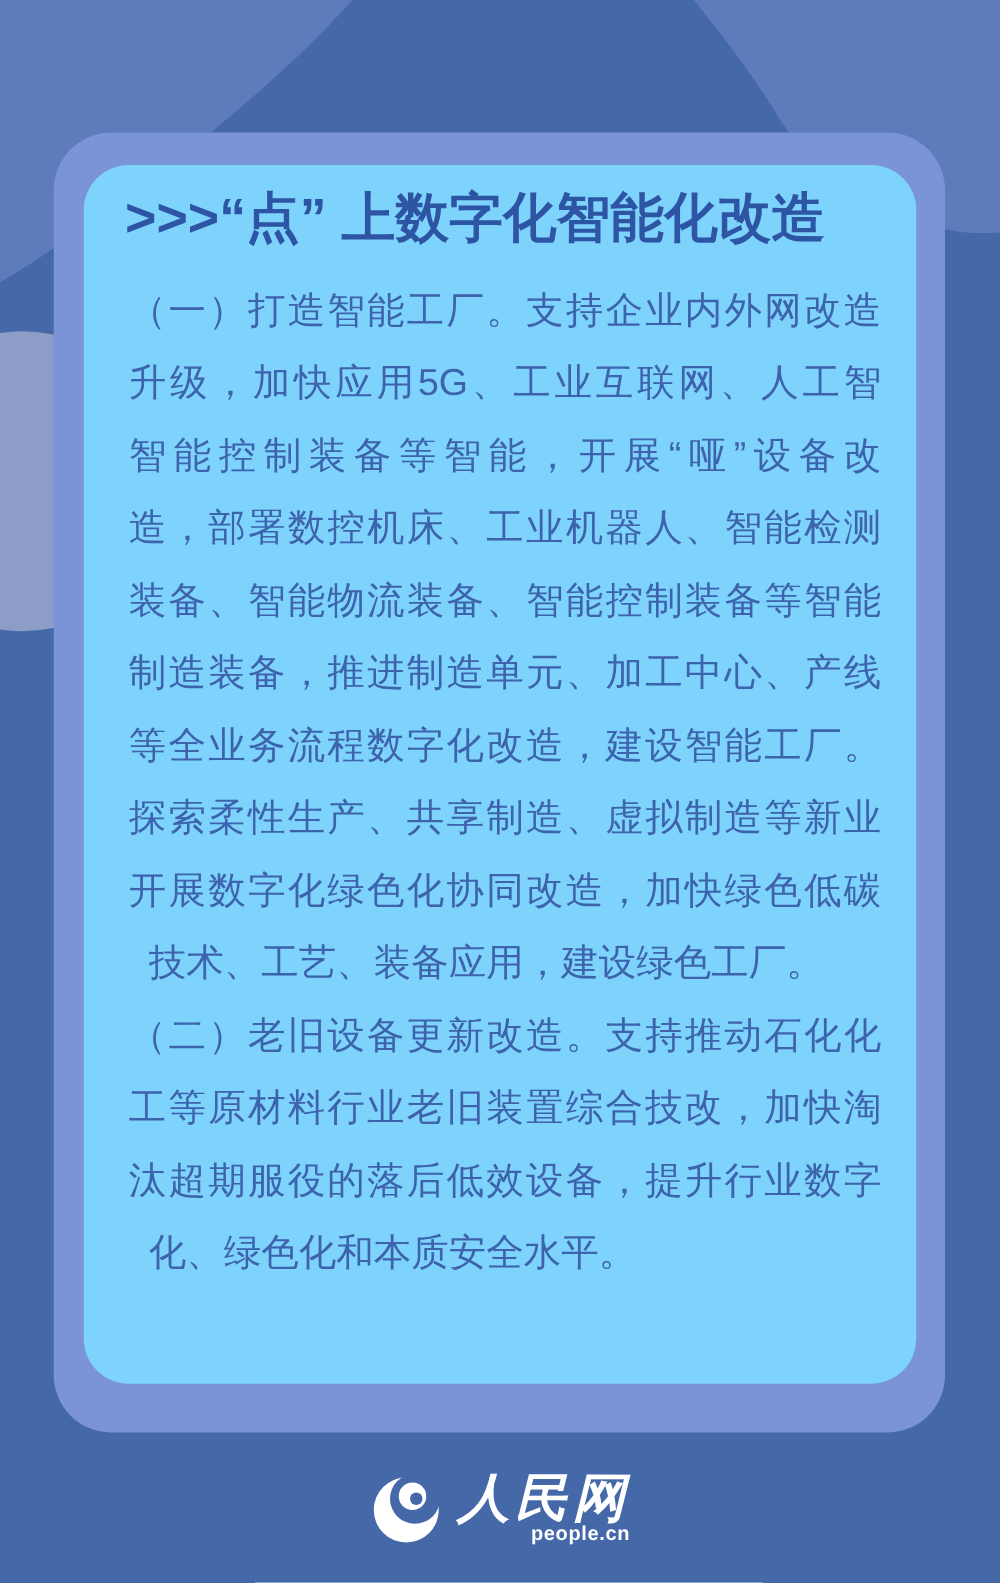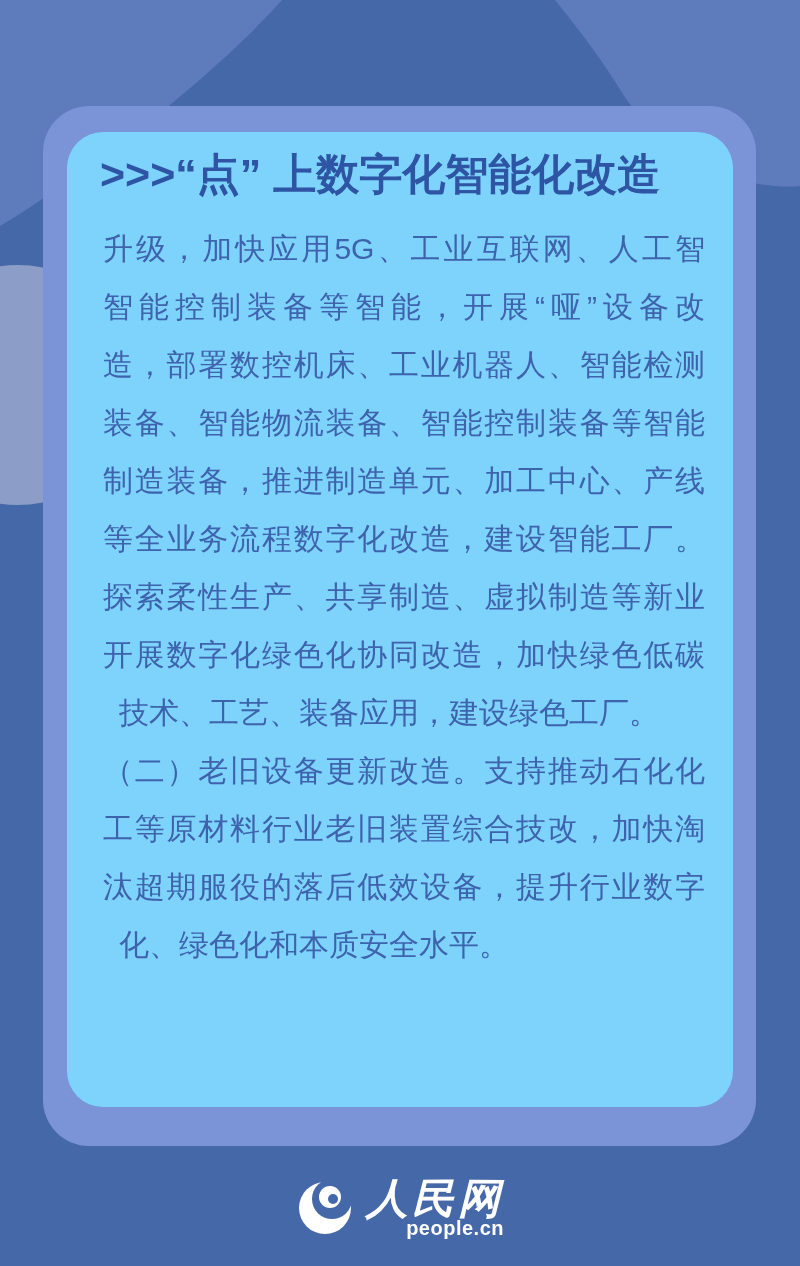--- a/index.html
+++ b/index.html
@@ -33,21 +33,21 @@
   .footer-logo{
     position:absolute;left:0;right:0;top:1172px;height:70px;
     display:flex;align-items:center;justify-content:center;gap:12px;
   }
   .logo-txt-col{display:flex;flex-direction:column;align-items:flex-end;}
   .logo-cn{
     color:#ffffff;font-size:42px;line-height:44px;font-weight:bold;font-style:italic;
     font-family:"DejaVu Serif",serif;letter-spacing:4px;
   }
   .logo-en{
-    color:#ffffff;font-size:20px;line-height:18px;font-weight:bold;
+    color:#ffffff;font-size:16px;line-height:18px;font-weight:bold;
     letter-spacing:0.5px;margin-top:-2px;
   }
 </style>
 </head>
 <body>
 
 <div class="page">
 
   <svg class="bg-svg" width="800" height="520" viewBox="0 0 800 520">
     <path d="M555,0 L800,0 L800,186 C735,192 662,152 624,96 C604,62 576,26 555,0 Z" fill="#5E7BBB"></path>
@@ -55,20 +55,21 @@
     <circle cx="18" cy="385" r="120" fill="#8C9DC7"></circle>
   </svg>
 
   <div class="outer-card"></div>
 
   <div class="content-card">
 
     <div class="heading">&gt;&gt;&gt;“点” 上数字化智能化改造</div>
 
     <div class="body-text">
+      <div class="t-line">（一）打造智能工厂。支持企业内外网改造</div>
       <div class="t-line">升级，加快应用5G、工业互联网、人工智</div>
       <div class="t-line">智能控制装备等智能，开展“哑”设备改</div>
       <div class="t-line">造，部署数控机床、工业机器人、智能检测</div>
       <div class="t-line">装备、智能物流装备、智能控制装备等智能</div>
       <div class="t-line">制造装备，推进制造单元、加工中心、产线</div>
       <div class="t-line">等全业务流程数字化改造，建设智能工厂。</div>
       <div class="t-line">探索柔性生产、共享制造、虚拟制造等新业</div>
       <div class="t-line">开展数字化绿色化协同改造，加快绿色低碳</div>
       <div class="t-line para-end">技术、工艺、装备应用，建设绿色工厂。</div>
       <div class="t-line">（二）老旧设备更新改造。支持推动石化化</div>

